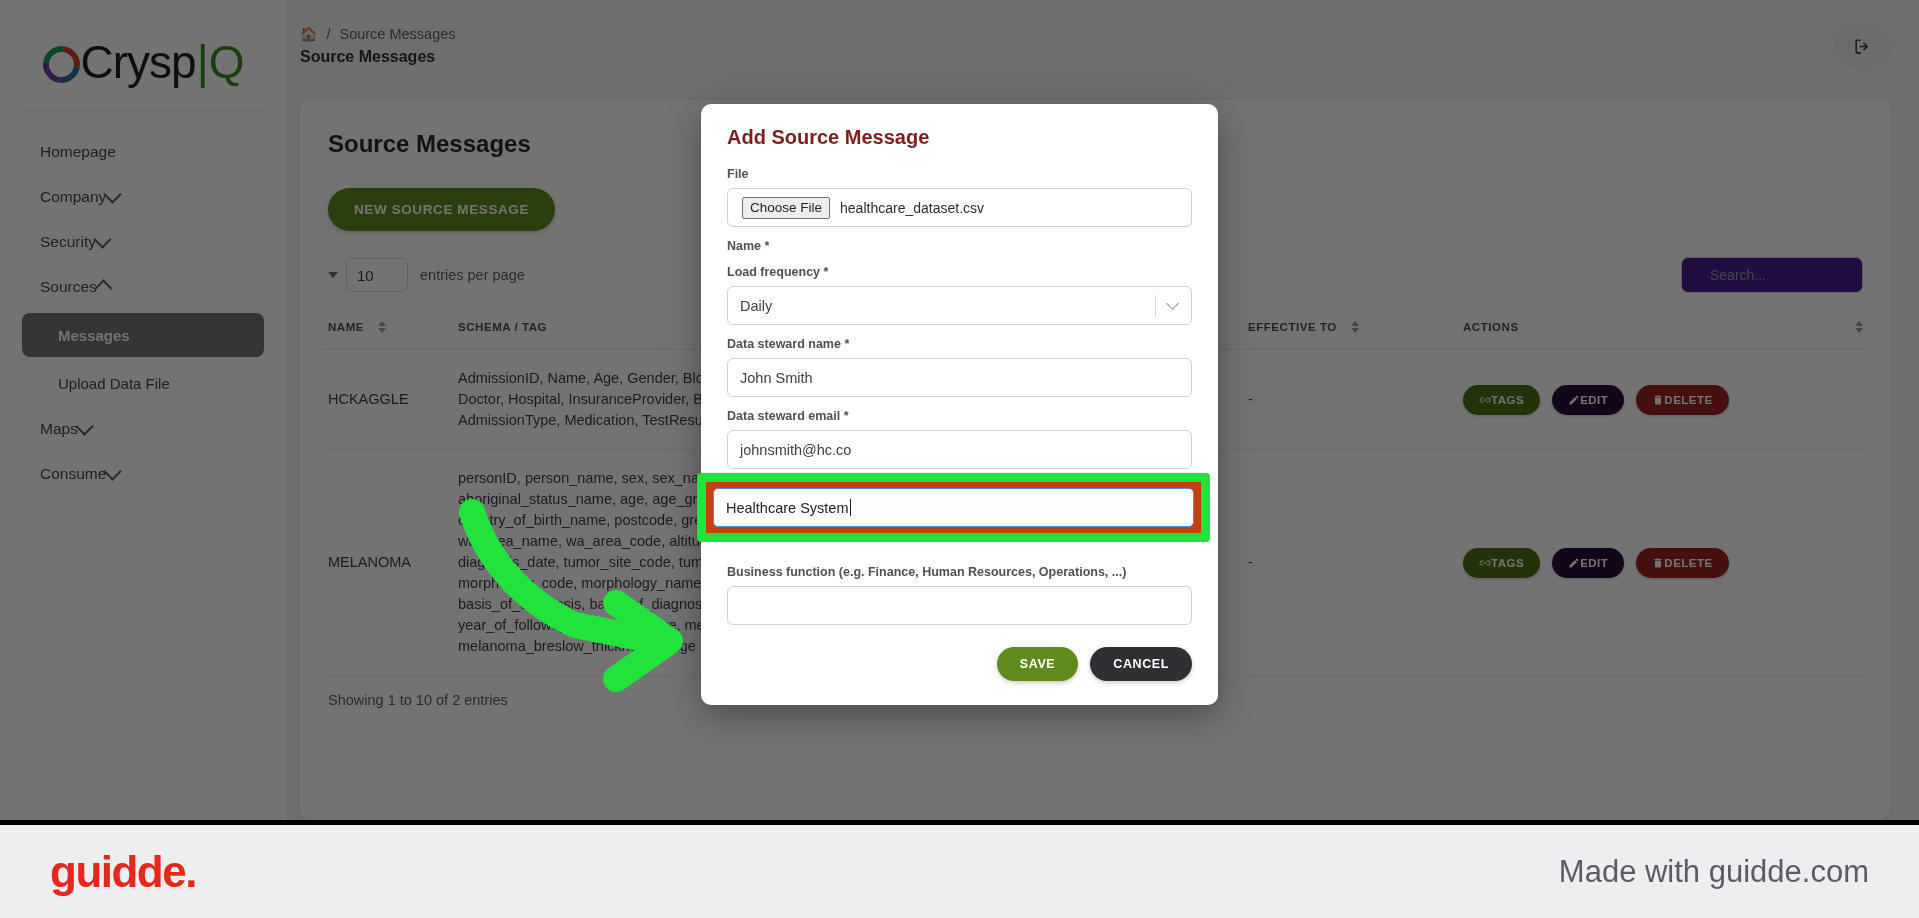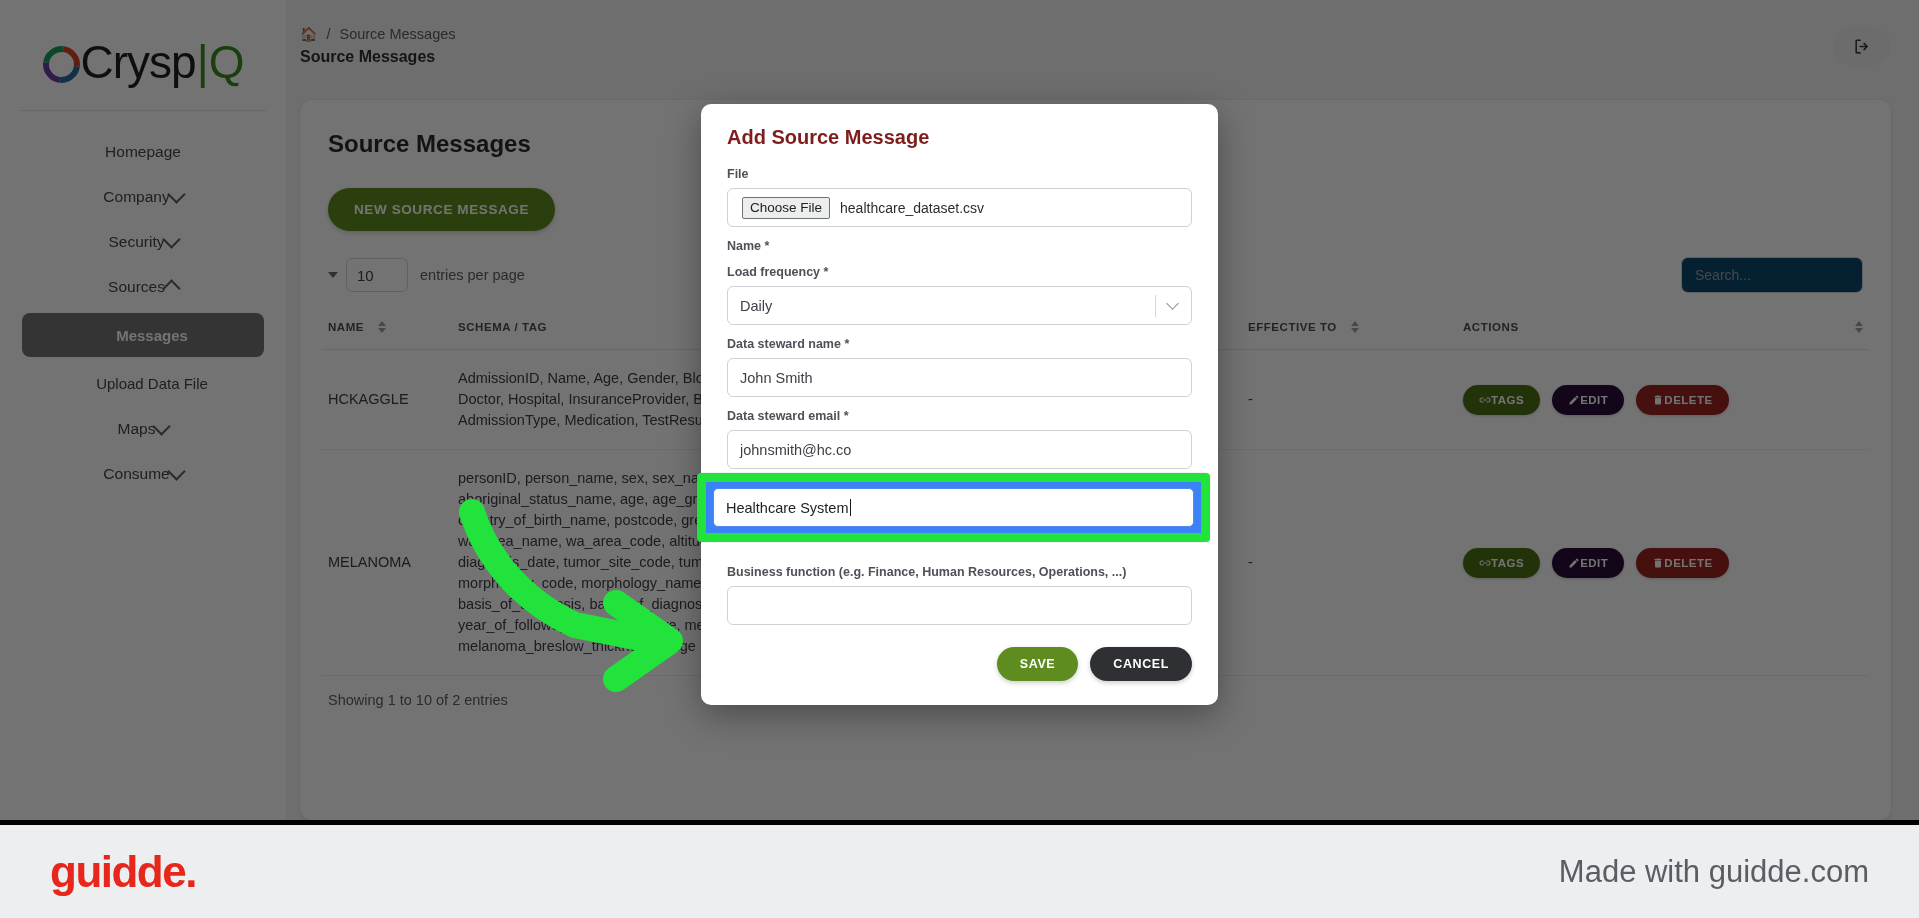--- a/index.html
+++ b/index.html
@@ -66,21 +66,21 @@
   .side-divider {
     height: 1px;
     background: #e7e7e9;
     margin: 2px 20px 18px 20px;
   }
 
   .nav { padding: 0 22px; }
   .nav-item {
     display: flex;
     align-items: center;
-    justify-content: center;
+    justify-content: flex-start;
     height: 45px;
     padding: 0 18px;
     border-radius: 8px;
     color: #44474d;
     font-size: 15.5px;
     margin-bottom: 0px;
     cursor: pointer;
   }
   .nav-item.sub { padding-left: 36px; font-size: 15px; }
   .nav-item.active {
@@ -186,24 +186,24 @@
     padding-left: 10px;
     display: flex; align-items: center;
     background: #fff;
   }
   .per-page-label { font-size: 14.5px; color: #5c5f66; }
   .search-box {
     width: 182px; height: 36px;
     border: 1px solid #d7d8db;
     border-radius: 7px;
     display: flex; align-items: center;
-    padding-left: 13px;
+    padding-left: 28px;
     font-size: 14px;
     color: #9a9da3;
-    background: #0c4a6e;
+    background: #4c1d95;
   }
 
   table.grid { width: 100%; border-collapse: collapse; margin-top: 18px; }
   table.grid th {
     text-align: left;
     font-size: 11.5px;
     letter-spacing: .55px;
     font-weight: 700;
     color: #4b4e54;
     padding: 10px 6px 16px 6px;
@@ -320,21 +320,21 @@
   
   .hl-wrap {
     position: absolute;
     left: -30px;
     width: 513px;
     padding: 9px;
     background: #22e23c;
     border-radius: 4px;
     box-shadow: 0 0 0 1px rgba(0,0,0,.05);
   }
-  .hl-inner { background: #3b82f6; padding: 6px 7px; }
+  .hl-inner { background: #c2410c; padding: 6px 7px; }
   .hl-input {
     width: 100%;
     height: 39px;
     border: 1px solid #4f8bf0;
     border-radius: 5px;
     display: flex; align-items: center;
     padding: 0 12px;
     font-size: 14.5px;
     color: #212327;
     background: #fff;

